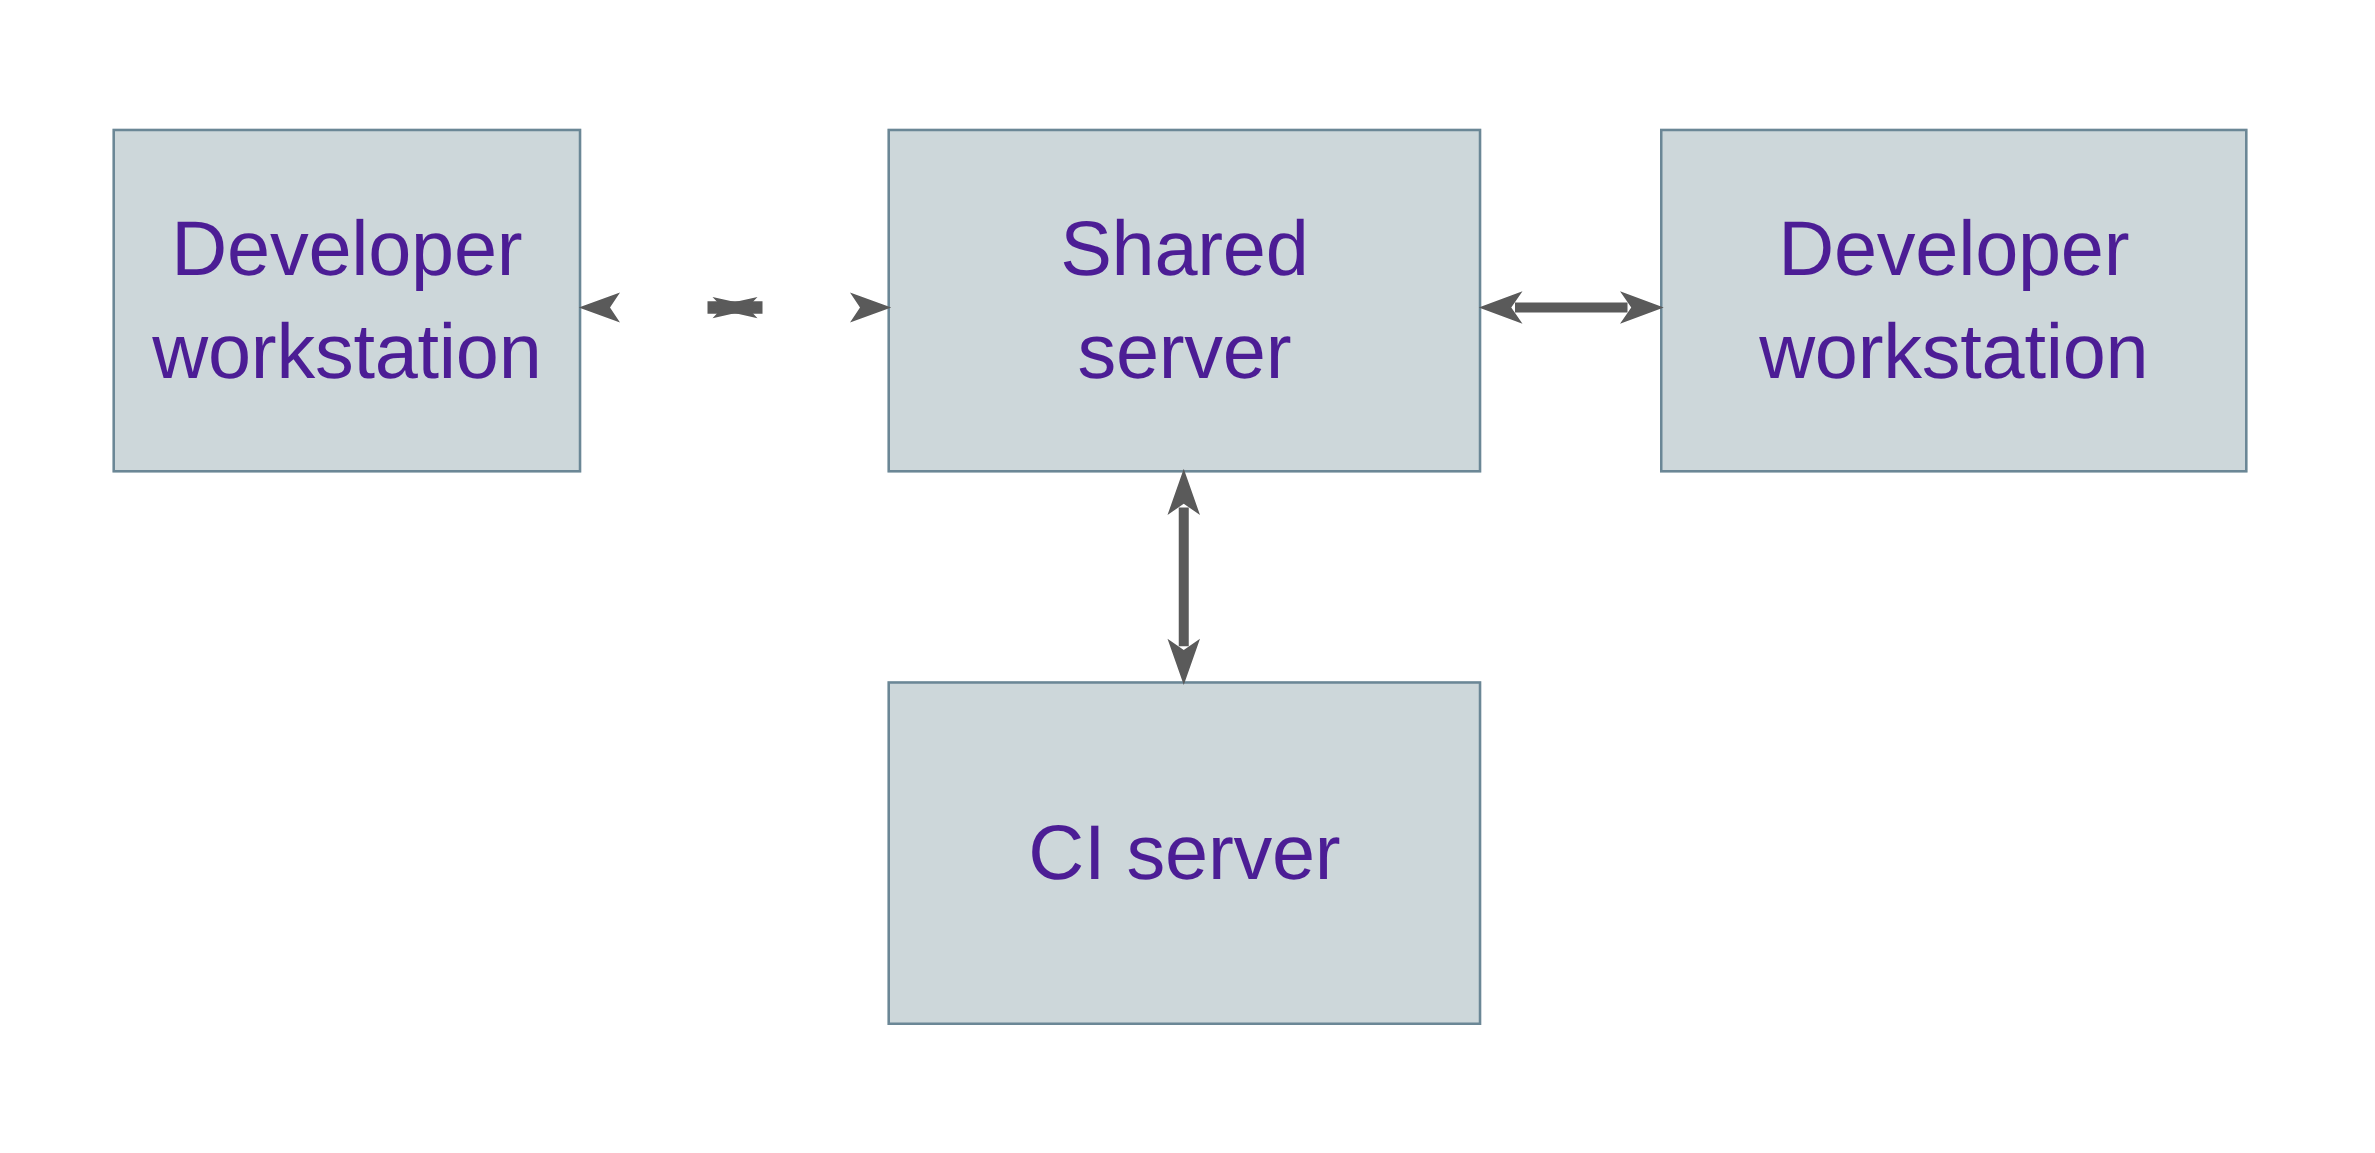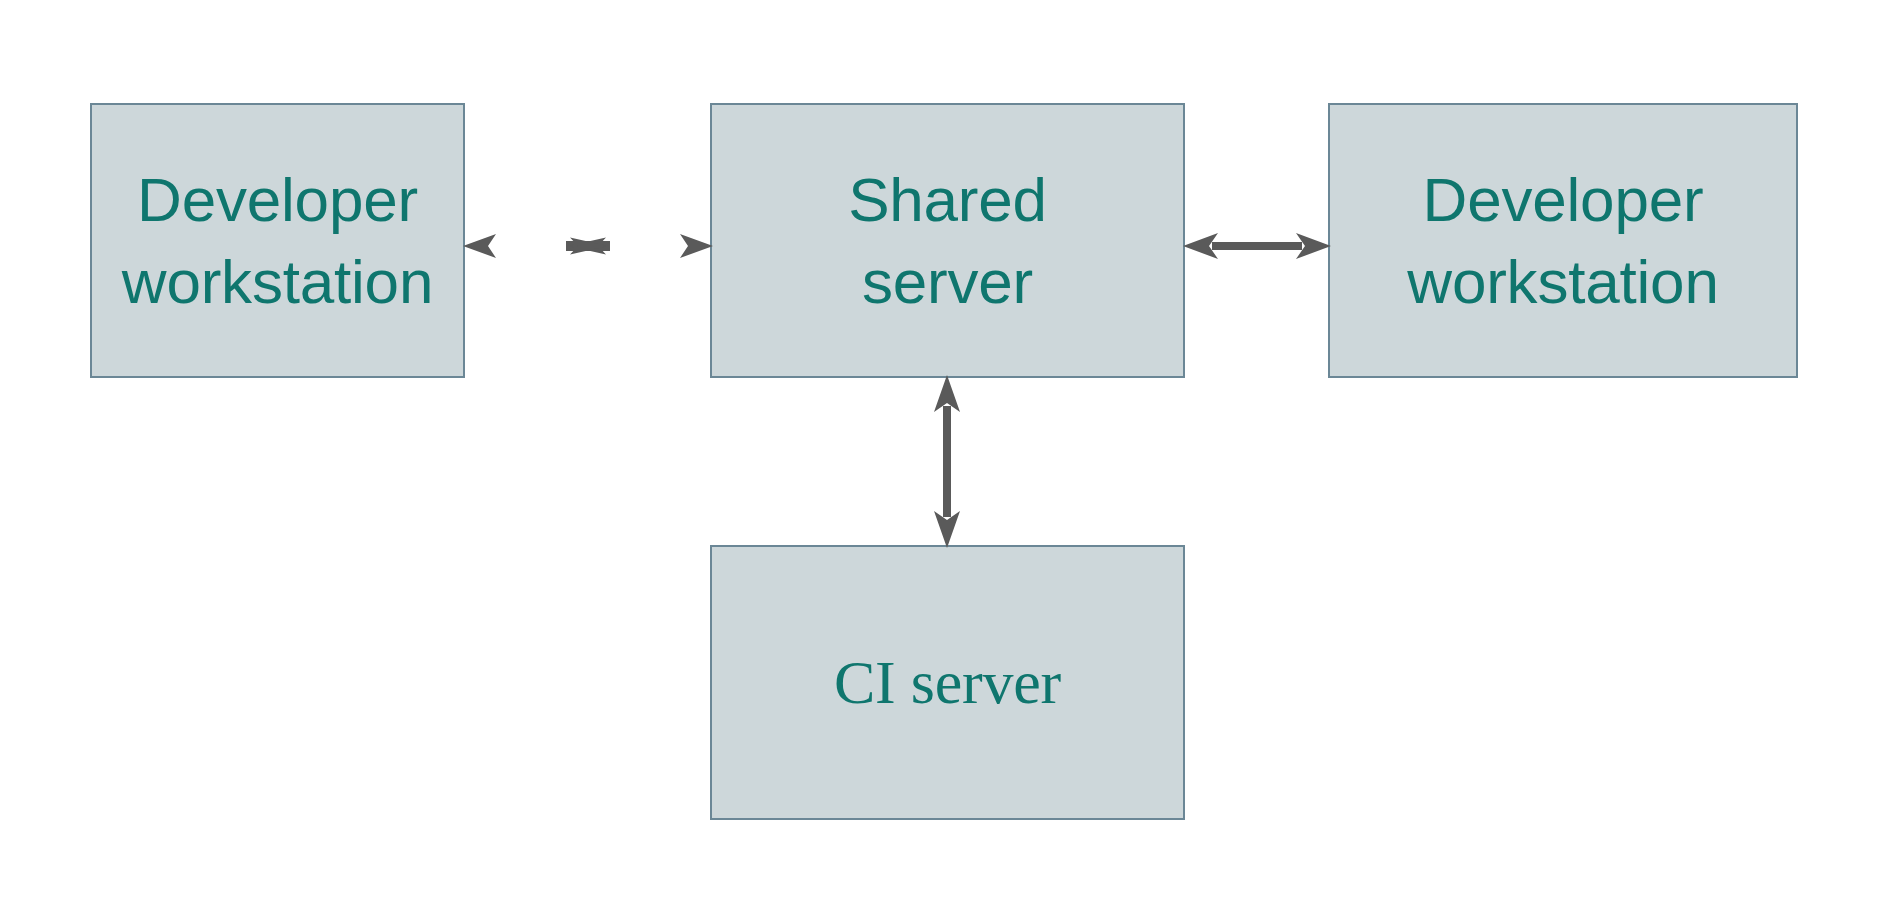--- a/index.html
+++ b/index.html
@@ -25,30 +25,30 @@
     background: #cdd7da;
     border: 2px solid #6b8796;
     display: flex;
     align-items: center;
     justify-content: center;
     text-align: center;
   }
   .node-label {
     font-size: 62px;
     line-height: 1.32;
-    color: #0f766e;
+    color: #4c1d95;
     font-weight: 400;
     letter-spacing: -0.2px;
     padding: 0 10px;
     white-space: pre-line;
   }
   .node-dev-left   { left: 90px;   top: 103px; width: 375px; height: 275px; }
   .node-shared     { left: 710px;  top: 103px; width: 475px; height: 275px; }
   .node-dev-right  { left: 1328px; top: 103px; width: 470px; height: 275px; }
-  .node-ci         { left: 710px;  top: 545px; width: 475px; height: 275px; font-family: Liberation Serif, serif; }
+  .node-ci         { left: 710px;  top: 545px; width: 475px; height: 275px; }
 
   .connector {
     position: absolute;
     pointer-events: none;
   }
   .conn-left  { left: 462px;  top: 218px; width: 252px; height: 56px; }
   .conn-right { left: 1182px; top: 218px; width: 150px; height: 56px; }
   .conn-down  { left: 919px;  top: 374px; width: 56px;  height: 175px; }
 </style>
 </head>

